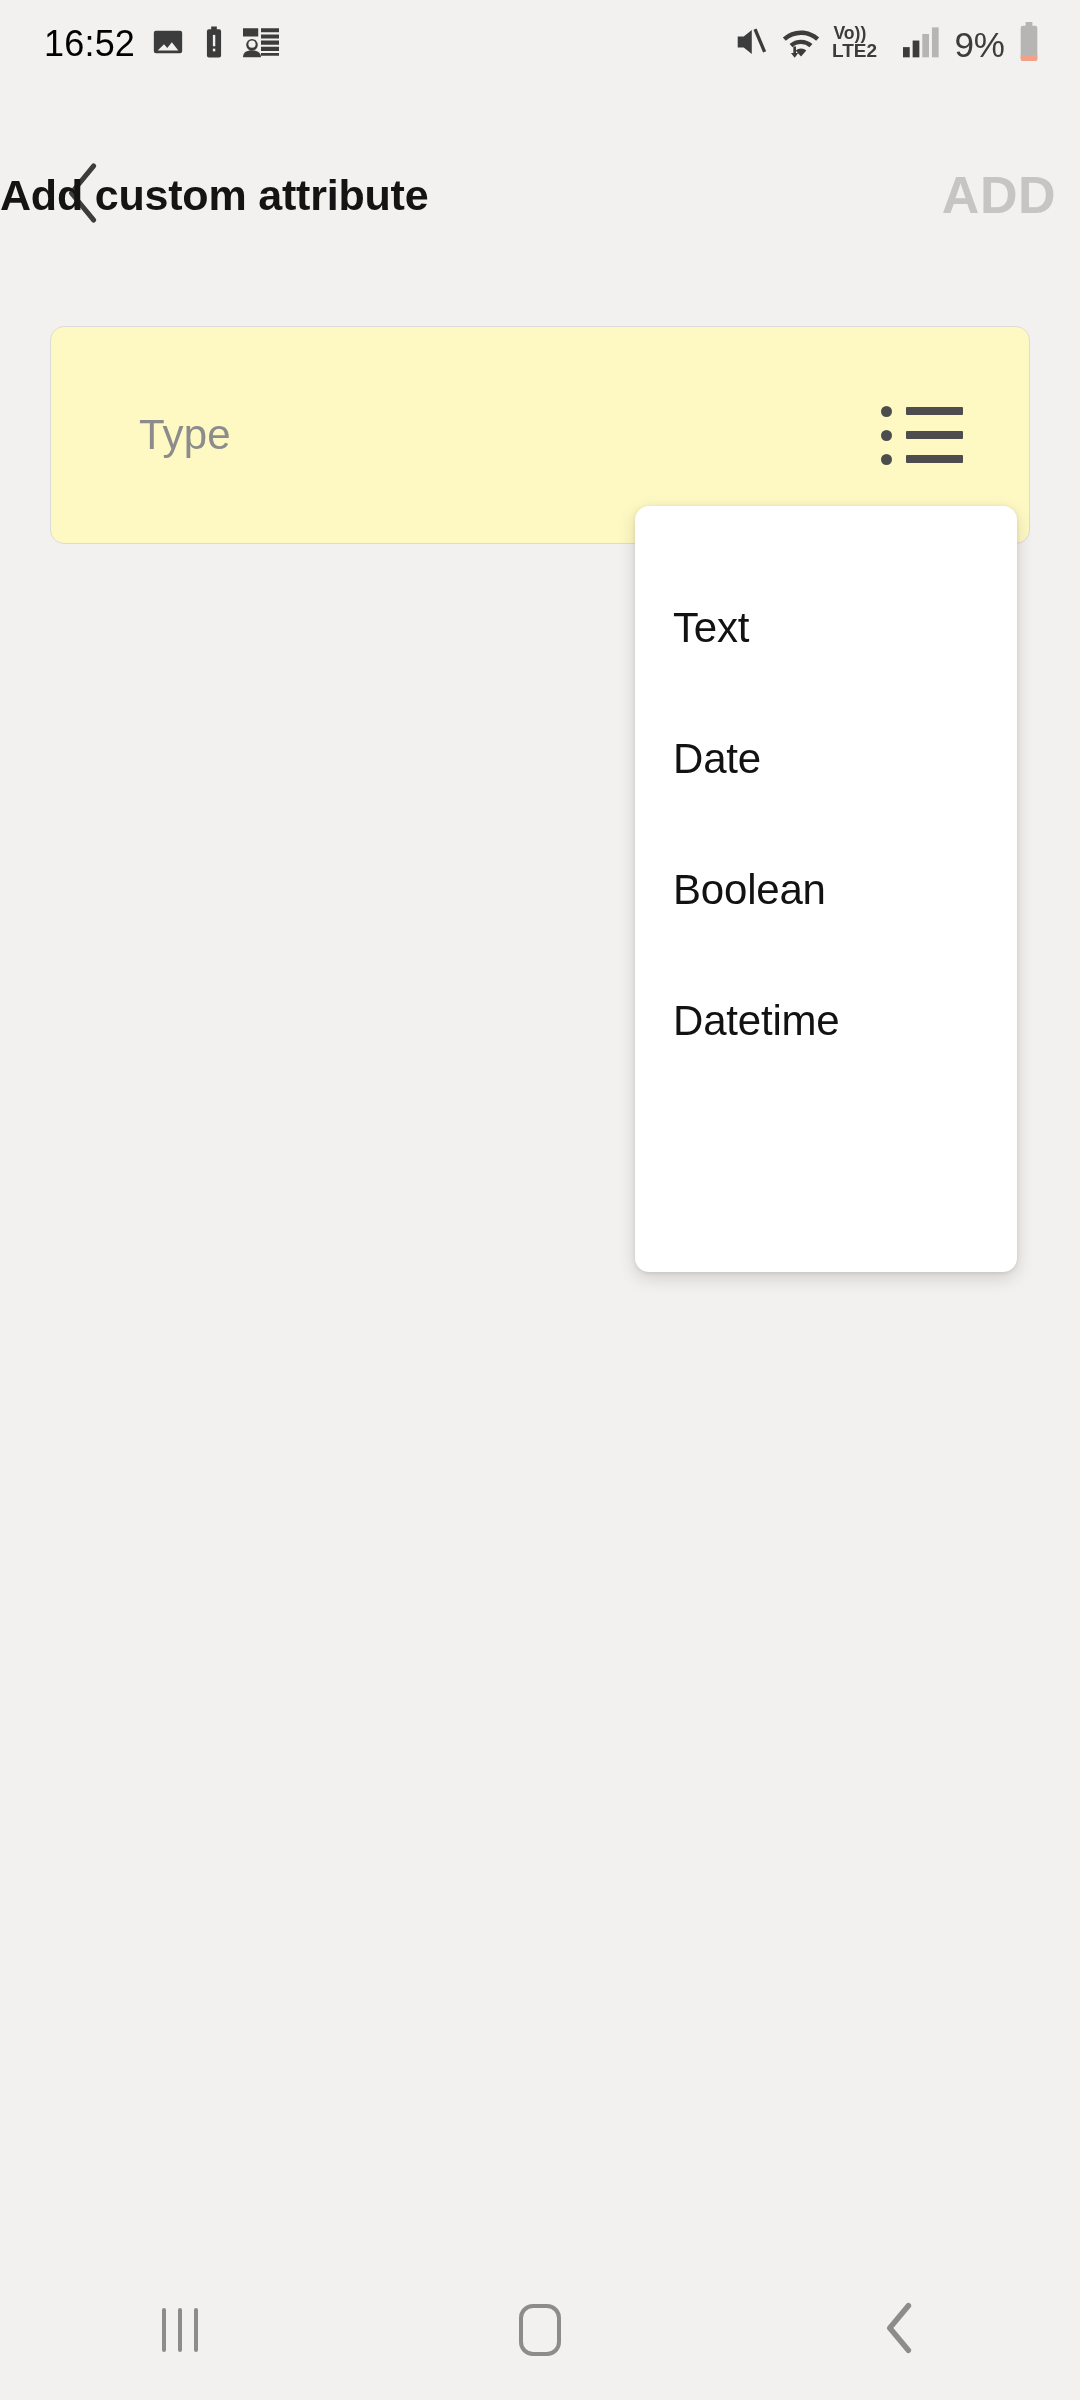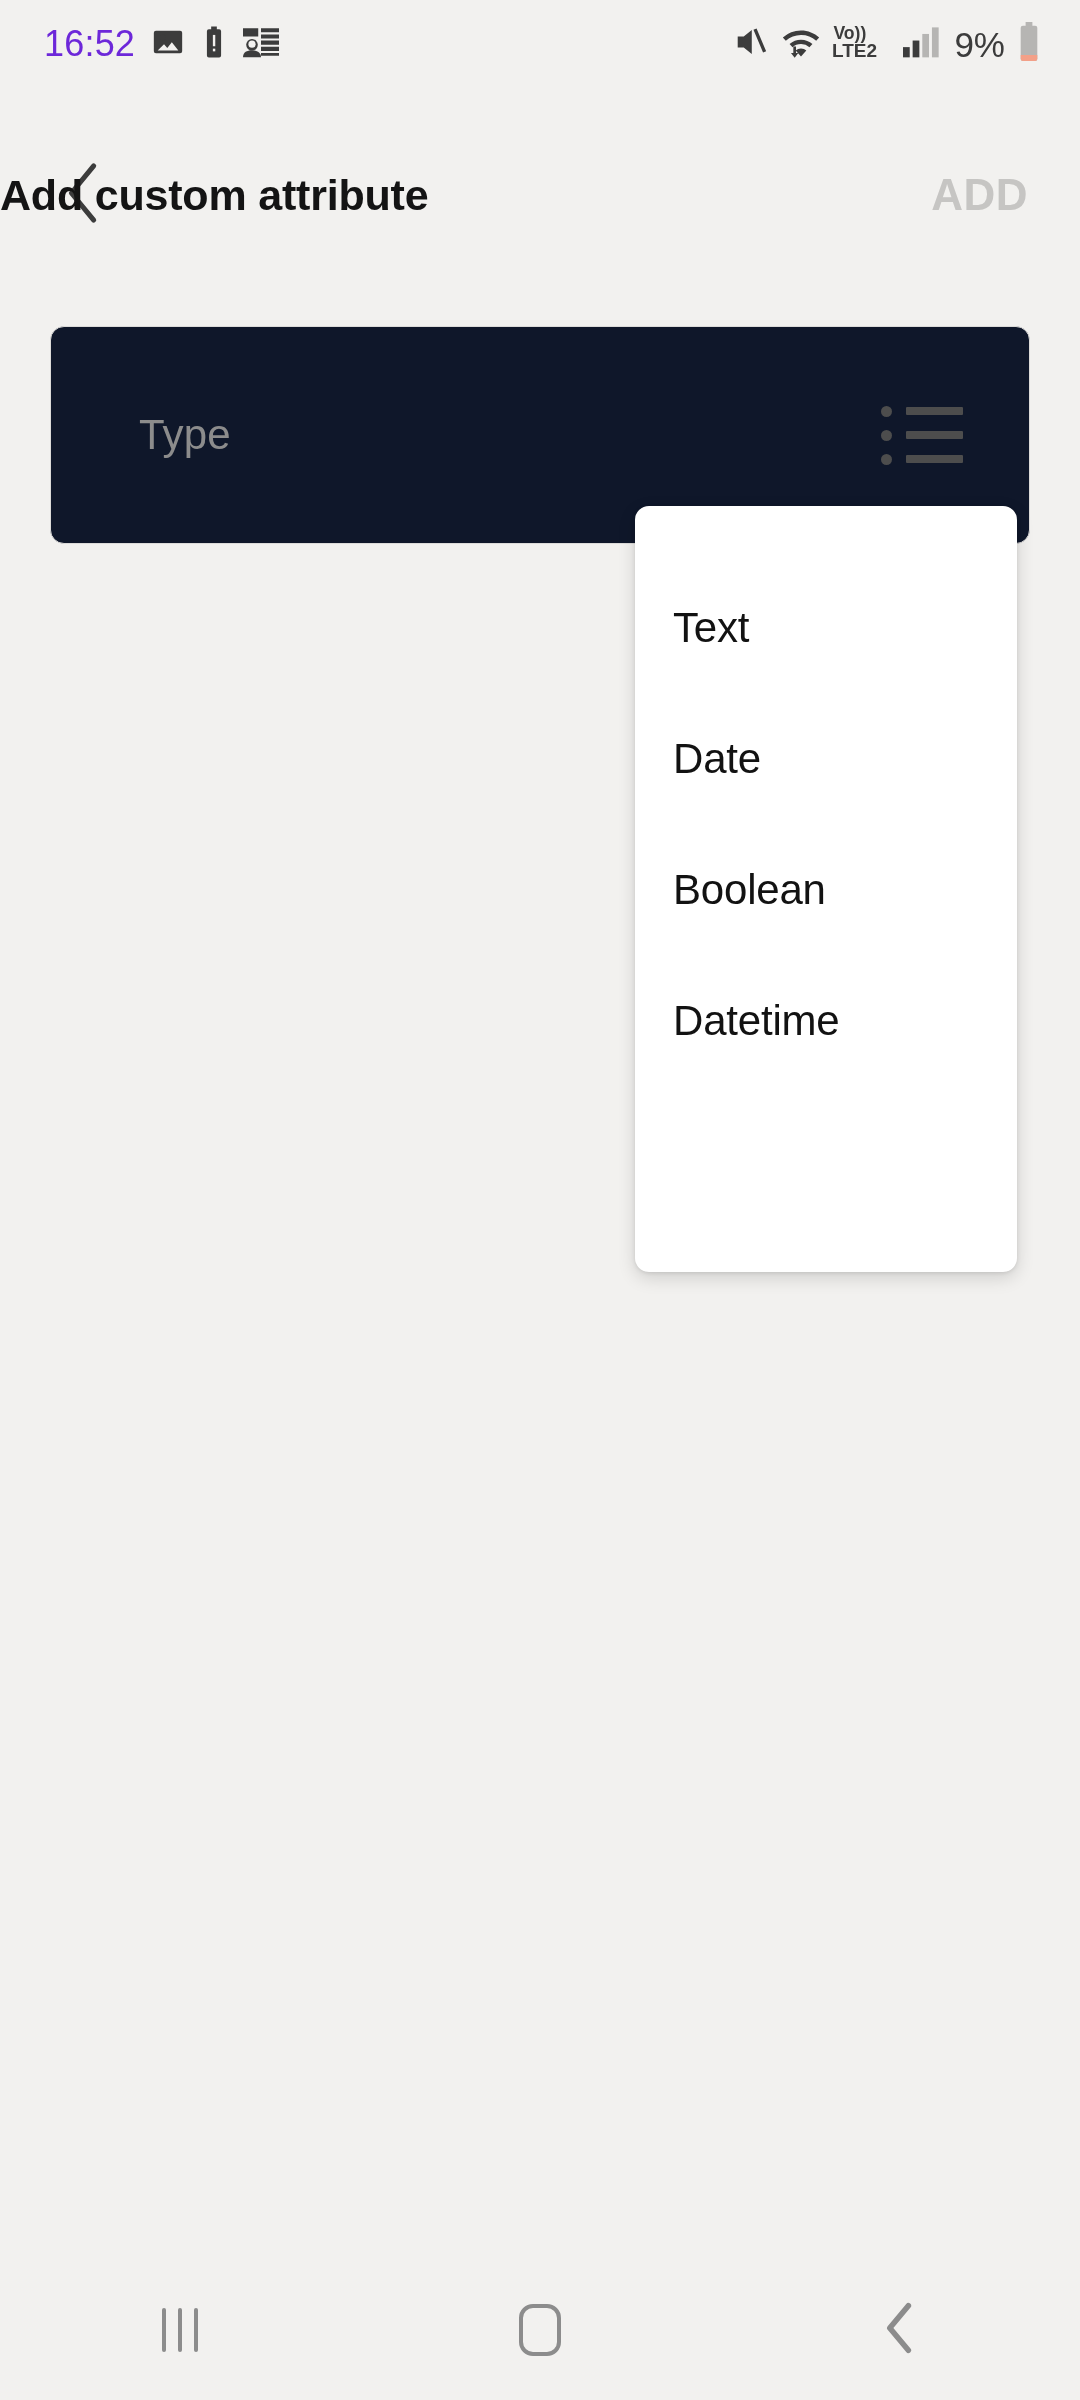--- a/index.html
+++ b/index.html
@@ -28,21 +28,21 @@
     justify-content: space-between;
     padding: 0 38px 0 44px;
   }
   .status-left {
     display: flex;
     align-items: center;
     gap: 16px;
   }
   .status-clock {
     font-size: 36px;
-    color: #6d28d9;
+    color: #000000;
     letter-spacing: 0.2px;
     line-height: 1;
     font-weight: 400;
   }
   .status-right {
     display: flex;
     align-items: center;
     gap: 9px;
   }
   .si { display: block; }
@@ -80,38 +80,38 @@
     text-align: left;
     font-size: 43px;
     font-weight: 700;
     color: #141414;
     letter-spacing: -0.2px;
     top: 50%;
     transform: translateY(-50%);
   }
   .add-btn {
     position: absolute;
-    right: 52px;
+    right: 24px;
     top: 50%;
     transform: translateY(-50%);
-    font-size: 44px;
+    font-size: 52px;
     font-weight: 700;
     color: #c6c5c3;
     letter-spacing: 0.5px;
     cursor: default;
   }
 
   
   .type-field {
     position: absolute;
     left: 50px;
     top: 326px;
     width: 980px;
     height: 218px;
-    background: #0f172a;
+    background: #fef9c3;
     border: 1.5px solid #dcdbd9;
     border-radius: 14px;
     display: flex;
     align-items: center;
     justify-content: space-between;
     padding: 0 48px 0 88px;
     cursor: pointer;
   }
   .type-label {
     font-size: 42px;

